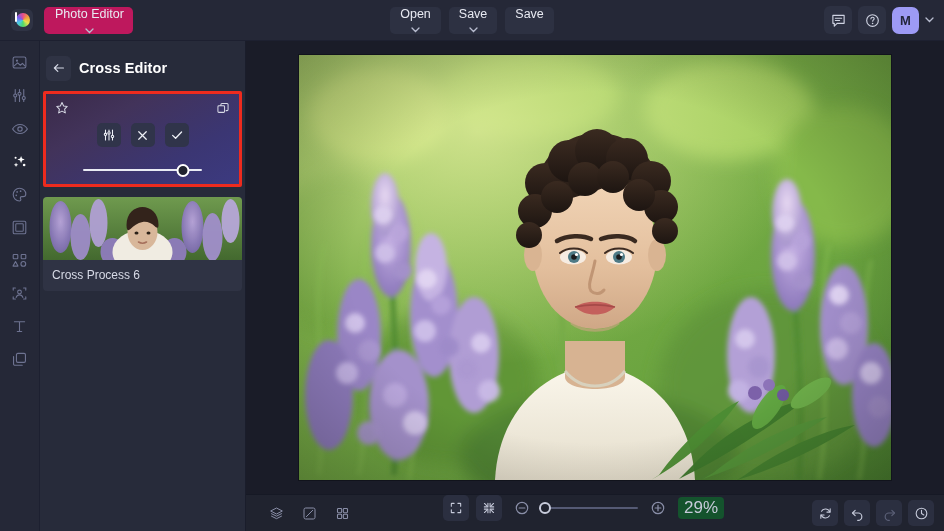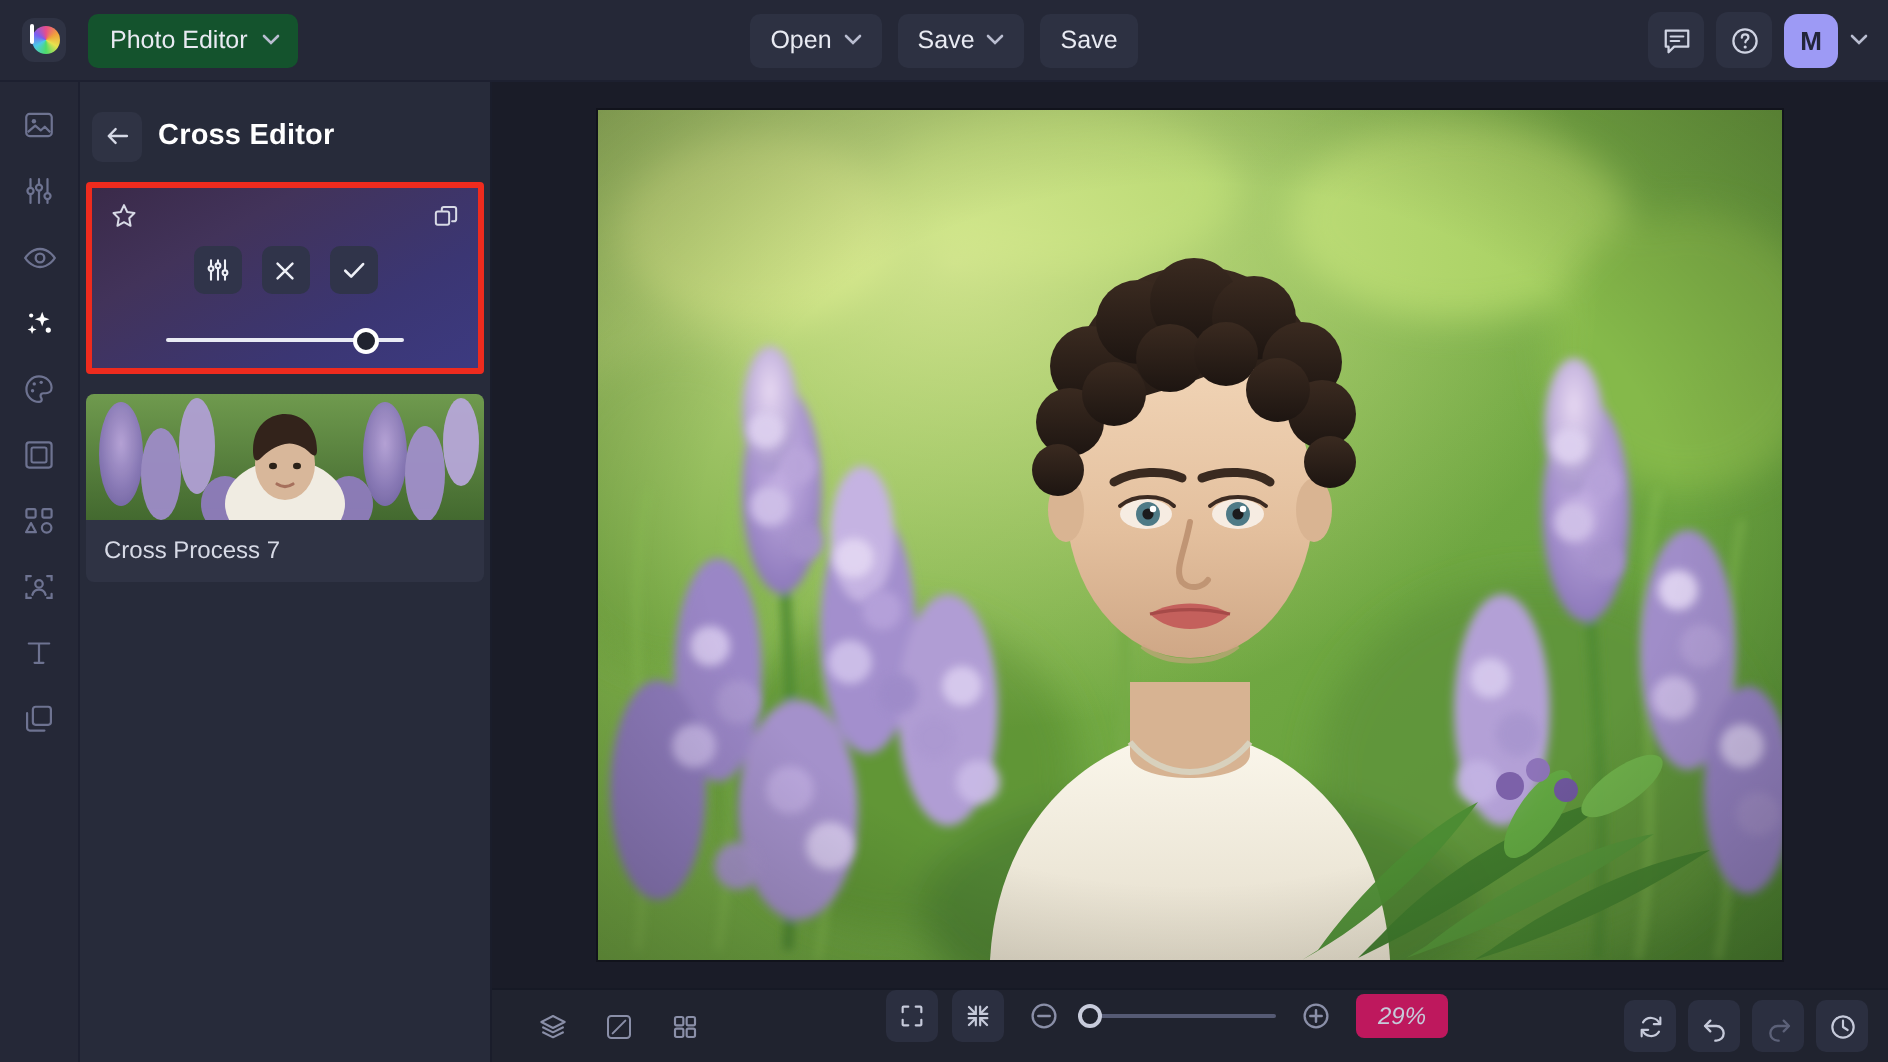--- a/index.html
+++ b/index.html
@@ -31,36 +31,37 @@
     width: 14px; height: 14px; border-radius: 50%;
     background: conic-gradient(#e84d8a 0deg, #f0a23b 60deg, #e8e14d 120deg, #4ddb6a 180deg, #4dc9e8 240deg, #7b5cf0 300deg, #e84d8a 360deg);
     position: absolute; left: 5px; top: 4px;
   }
   .logo .stem {
     position: absolute; left: 4px; top: 3px;
     width: 2px; height: 10px; background: #ffffff; border-radius: 1px;
   }
   .app-menu {
     height: 27px; padding: 0 9px 0 11px;
-    background: #14532d; border-radius: 5px;
+    background: #be185d; border-radius: 5px;
     display: flex; align-items: center; gap: 7px;
     color: #e8eaf2; font-size: 12.5px;
     cursor: pointer;
+    flex-direction: column;
   }
   .center-actions {
     position: absolute; left: 0; right: 0;
     display: flex; justify-content: center; align-items: center; gap: 8px;
     pointer-events: none;
   }
   .center-actions > * { pointer-events: auto; }
   .tb-btn {
     height: 27px; padding: 0 10px;
     background: #2d3142; border-radius: 5px;
     display: flex; align-items: center; gap: 6px;
-    color: #e8eaf2; font-size: 12.5px; cursor: pointer;
+    color: #e8eaf2; font-size: 12.5px; cursor: pointer; flex-direction: column;
   }
   .right-actions {
     margin-left: auto; display: flex; align-items: center; gap: 6px;
     padding-right: 10px;
   }
   .icon-sq {
     width: 28px; height: 28px; border-radius: 6px;
     background: #2d3142;
     display: flex; align-items: center; justify-content: center;
     cursor: pointer;
@@ -205,24 +206,23 @@
     position: absolute; left: 0; right: 0; height: 2px;
     background: #555a74; border-radius: 2px;
   }
   .zoom-slider .zknob {
     position: absolute; left: 3%; transform: translateX(-50%);
     width: 12px; height: 12px; border-radius: 50%;
     background: #20232f; border: 2px solid #c8ccdc;
   }
   .zoom-val {
     min-width: 46px; height: 22px; border-radius: 4px;
-    background: #be185d; color: #c6cada; font-size: 12px;
+    background: #14532d; color: #c6cada; font-size: 17px;
     display: flex; align-items: center; justify-content: center;
     cursor: pointer;
-    font-style: italic;
   }
   .bb-right { margin-left: auto; display: flex; gap: 6px; }
   .bb-right .bb-icon { background: #2b2f40; color: #c6cada; }
   .bb-right .bb-icon.dim { color: #5c6178; }
   .bb-spacer { position: relative; flex: 1; height: 100%; }
 </style>
 </head>
 <body>
 
 <div class="app">
@@ -449,21 +449,21 @@
               <ellipse cx="132" cy="55" rx="12" ry="14" fill="#8f7cbd"></ellipse>
             </g>
             <ellipse cx="100" cy="55" rx="30" ry="22" fill="#f0ece2"></ellipse>
             <ellipse cx="100" cy="35" rx="15" ry="18" fill="#d8b79a"></ellipse>
             <path d="M84 28c0-12 8-18 16-18s16 6 16 18c0 4-2 3-4 1-3-3-8-5-12-4-5 1-9 4-12 7-2 2-4 2-4-4z" fill="#33231b"></path>
             <ellipse cx="94" cy="36" rx="2" ry="1.6" fill="#2b2118"></ellipse>
             <ellipse cx="106" cy="36" rx="2" ry="1.6" fill="#2b2118"></ellipse>
             <path d="M96 45c2.5 1.6 5.5 1.6 8 0" stroke="#a6705c" stroke-width="1.6" fill="none" stroke-linecap="round"></path>
           </svg>
         </div>
-        <div class="preset-label">Cross Process 7</div>
+        <div class="preset-label">Cross Process 6</div>
       </div>
 
     </div>
 
     <div class="canvas-col">
       <div class="canvas">
         <div class="photo">
           <svg width="592" height="425" viewBox="0 0 592 425" preserveAspectRatio="none">
             <defs>
               <linearGradient id="bgGreen" x1="0" y1="0" x2="1" y2="1">

